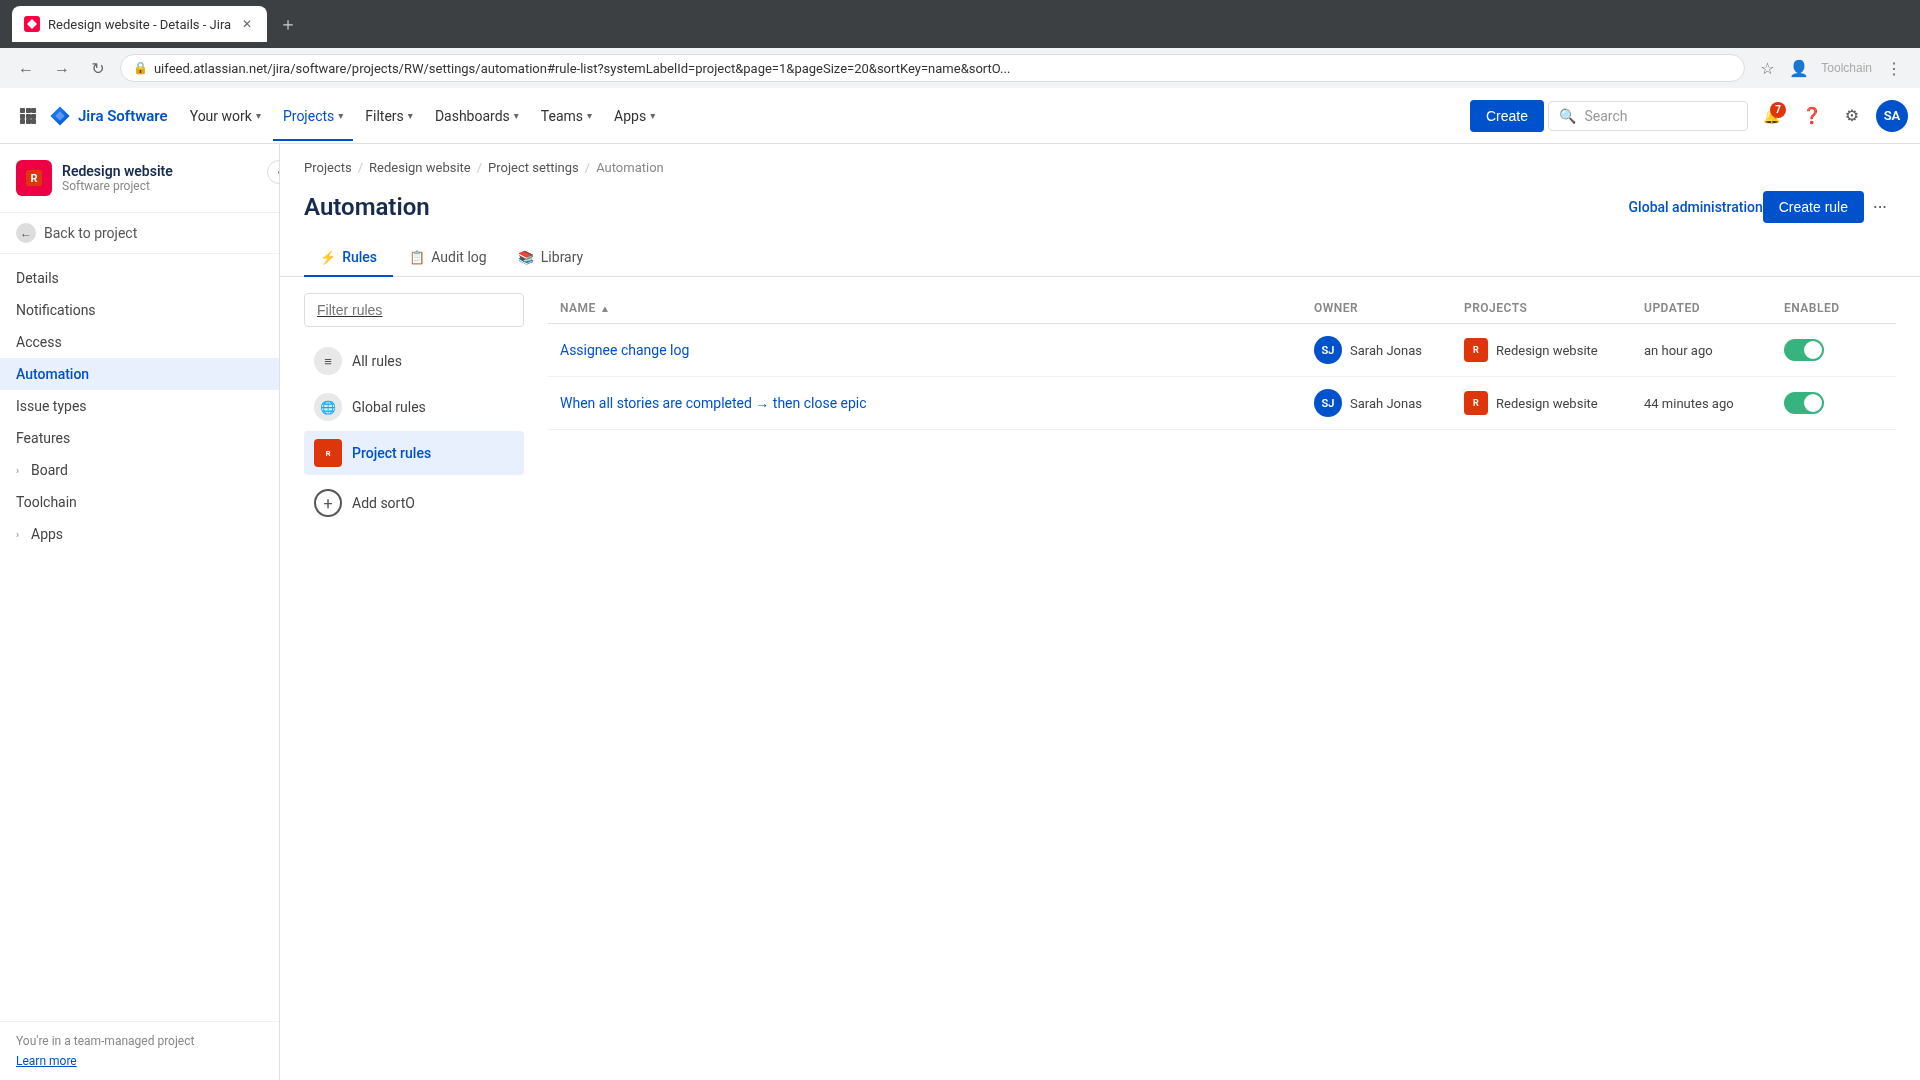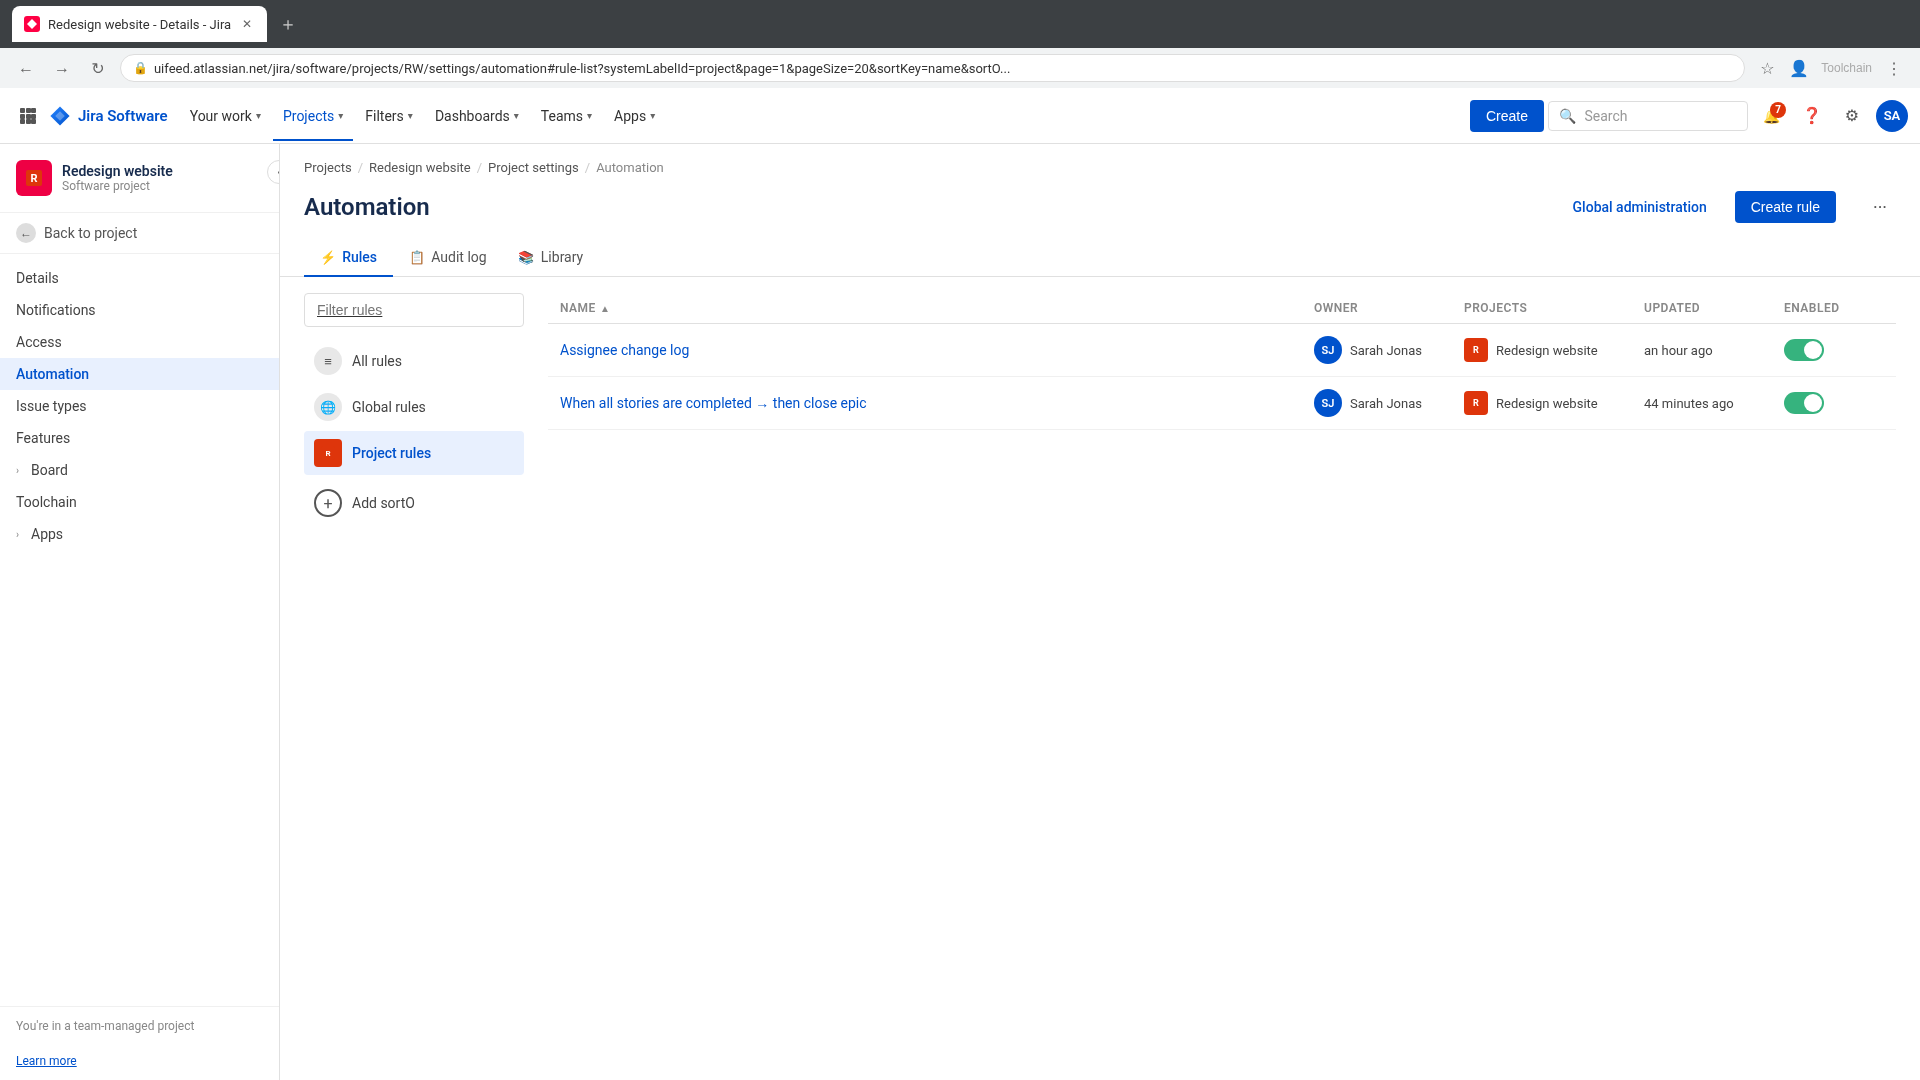--- a/index.html
+++ b/index.html
@@ -53,31 +53,31 @@
     .project-info { }
     .project-name { font-size: 14px; font-weight: 600; color: #172b4d; }
     .project-type { font-size: 12px; color: #888; }
     .back-to-project { padding: 10px 16px; display: flex; align-items: center; gap: 8px; cursor: pointer; color: #555; font-size: 14px; border-bottom: 1px solid #f0f0f0; }
     .back-icon { width: 20px; height: 20px; background: #ddd; border-radius: 50%; display: flex; align-items: center; justify-content: center; font-size: 12px; }
     .sidebar-nav { flex: 1; overflow-y: auto; padding: 8px 0; }
     .sidebar-item { padding: 8px 16px; cursor: pointer; color: #444; font-size: 14px; display: flex; align-items: center; gap: 8px; border-radius: 0; }
     .sidebar-item.active { background: #e8f0fe; color: #0052cc; font-weight: 500; }
     .sidebar-expand-icon { margin-right: 4px; font-size: 10px; color: #888; }
     .sidebar-footer { padding: 12px 16px; border-top: 1px solid #f0f0f0; }
-    .sidebar-footer-text { font-size: 12px; color: #888; margin-bottom: 19px; }
+    .sidebar-footer-text { font-size: 12px; color: #888; margin-bottom: 4px; }
     .learn-more-link { font-size: 12px; color: #0052cc; cursor: pointer; text-decoration: underline; }
 
     
     .content { flex: 1; overflow-y: auto; padding: 0; }
     .breadcrumb { padding: 16px 24px 8px; display: flex; align-items: center; gap: 6px; font-size: 13px; color: #888; }
     .breadcrumb-item { cursor: pointer; color: #555; }
     .breadcrumb-sep { color: #ccc; }
     .page-header { padding: 8px 24px 16px; display: flex; align-items: center; justify-content: space-between; }
     .page-title { font-size: 24px; font-weight: 600; color: #172b4d; }
-    .page-actions { display: flex; align-items: center; gap: 28px; }
+    .page-actions { display: flex; align-items: center; gap: 0; }
     .global-admin-btn { color: #0052cc; font-size: 14px; cursor: pointer; font-weight: 500; }
     .create-rule-btn { background: #0052cc; color: #fff; border: none; border-radius: 4px; padding: 8px 16px; font-size: 14px; font-weight: 500; cursor: pointer; }
     .more-btn { width: 32px; height: 32px; display: flex; align-items: center; justify-content: center; cursor: pointer; border-radius: 4px; color: #555; font-size: 18px; }
 
     
     .tabs { padding: 0 24px; border-bottom: 1px solid #e0e0e0; display: flex; gap: 0; }
     .tab { padding: 10px 16px; cursor: pointer; font-size: 14px; color: #555; display: flex; align-items: center; gap: 6px; border-bottom: 2px solid transparent; margin-bottom: -1px; }
     .tab.active { color: #0052cc; border-bottom: 2px solid #0052cc; font-weight: 500; }
     .tab-icon { font-size: 13px; }
 

